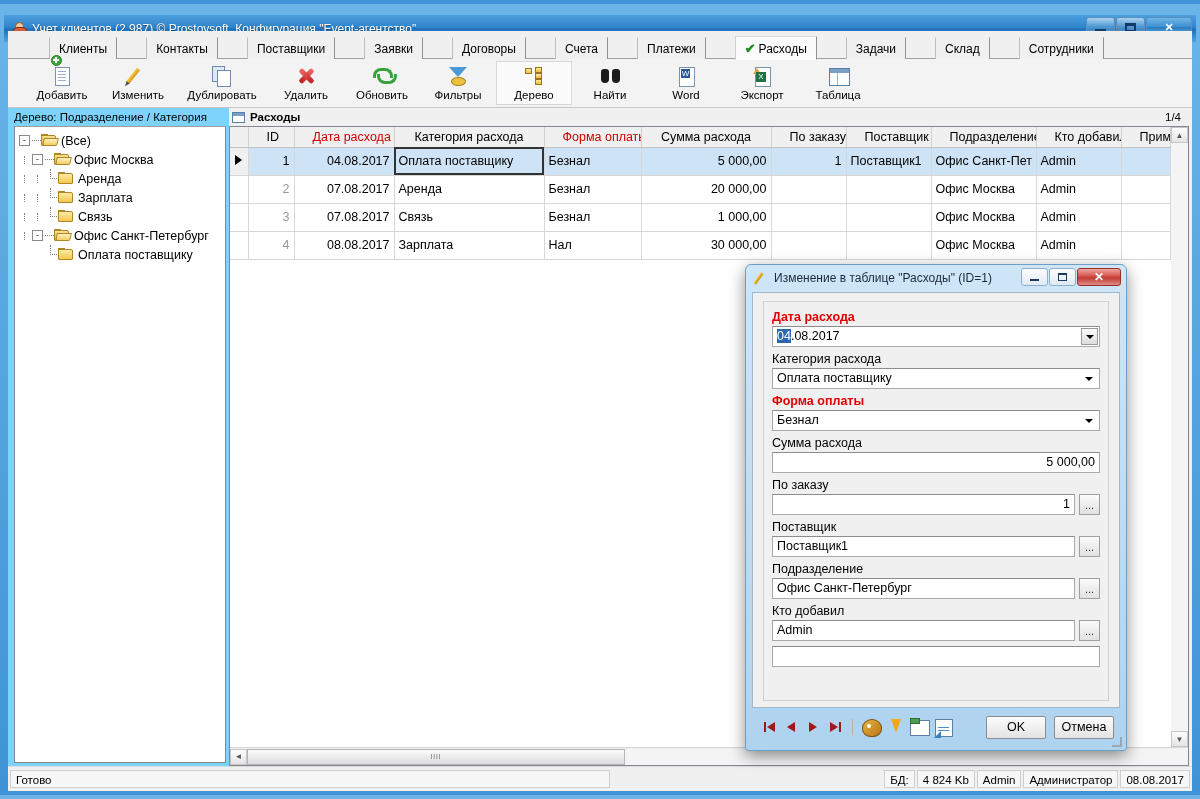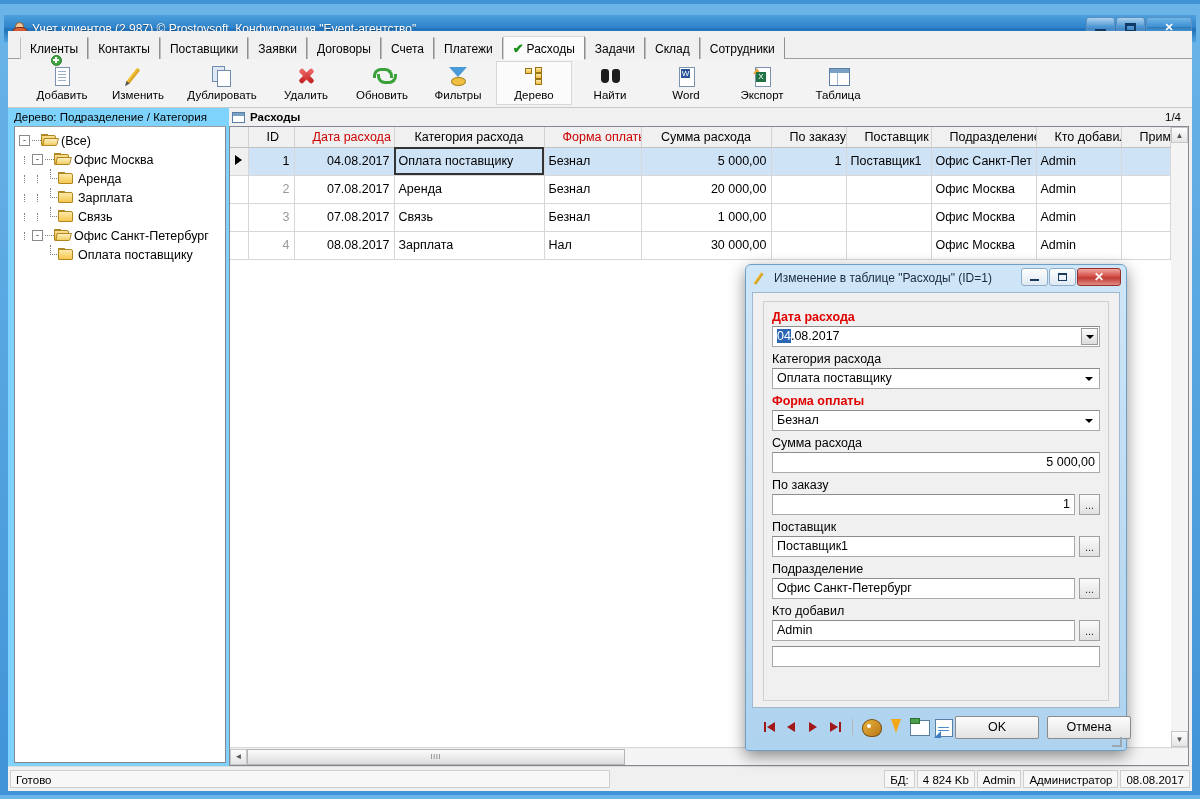--- a/index.html
+++ b/index.html
@@ -111,20 +111,21 @@
     font-size: 12px;
     background: #f0f0f0;
     border-left: 1px solid #bdbdbd;
     border-right: 1px solid #909090;
     border-top: 1px solid #f0f0f0;
     box-sizing: border-box;
     color: #000;
     white-space: nowrap;
     position: relative;
     top: 1px;
+    margin-left: 29px;
   }
   .tab.active {
     background: #fbfbfb;
     border-top: 1px solid #d9d9d9;
     border-left: 1px solid #d0d0d0;
     border-right: 1px solid #8f8f8f;
     border-bottom: 1px solid #fbfbfb;
     height: 24px; line-height: 24px;
     top: 2px;
     z-index: 2;
@@ -537,21 +538,21 @@
     flex:0 0 auto;
   }
   .tri-r { width:0;height:0;border-top:5px solid transparent;border-bottom:5px solid transparent;border-left:8px solid #a01818;}
   .tri-l { width:0;height:0;border-top:5px solid transparent;border-bottom:5px solid transparent;border-right:8px solid #a01818;}
   .bar-l { width:2px;height:10px;background:#a01818;margin-right:1px;}
   .bar-r { width:2px;height:10px;background:#a01818;margin-left:1px;}
   .nav-sep { width:1px;height:16px;background:#b5b5b5;margin:0 6px;flex:0 0 auto;}
   .ico-btn { width:24px;height:20px;display:flex;align-items:center;justify-content:center;flex:0 0 auto;}
   .dlg-actions { margin-left:auto; display:flex; gap:8px; }
   .dlg-push {
-    width: 84px; height: 23px;
+    width: 60px; height: 23px;
     background: linear-gradient(180deg,#fcfcfc,#e3e3e3);
     border: 1px solid #8c8c8c;
     border-radius: 2px;
     box-sizing: border-box;
     font-size: 12.5px;
     display:flex;align-items:center;justify-content:center;
     color:#000;
   }
   .dlg-grip {
     position:absolute; right:3px; bottom:2px; width:12px;height:12px;

